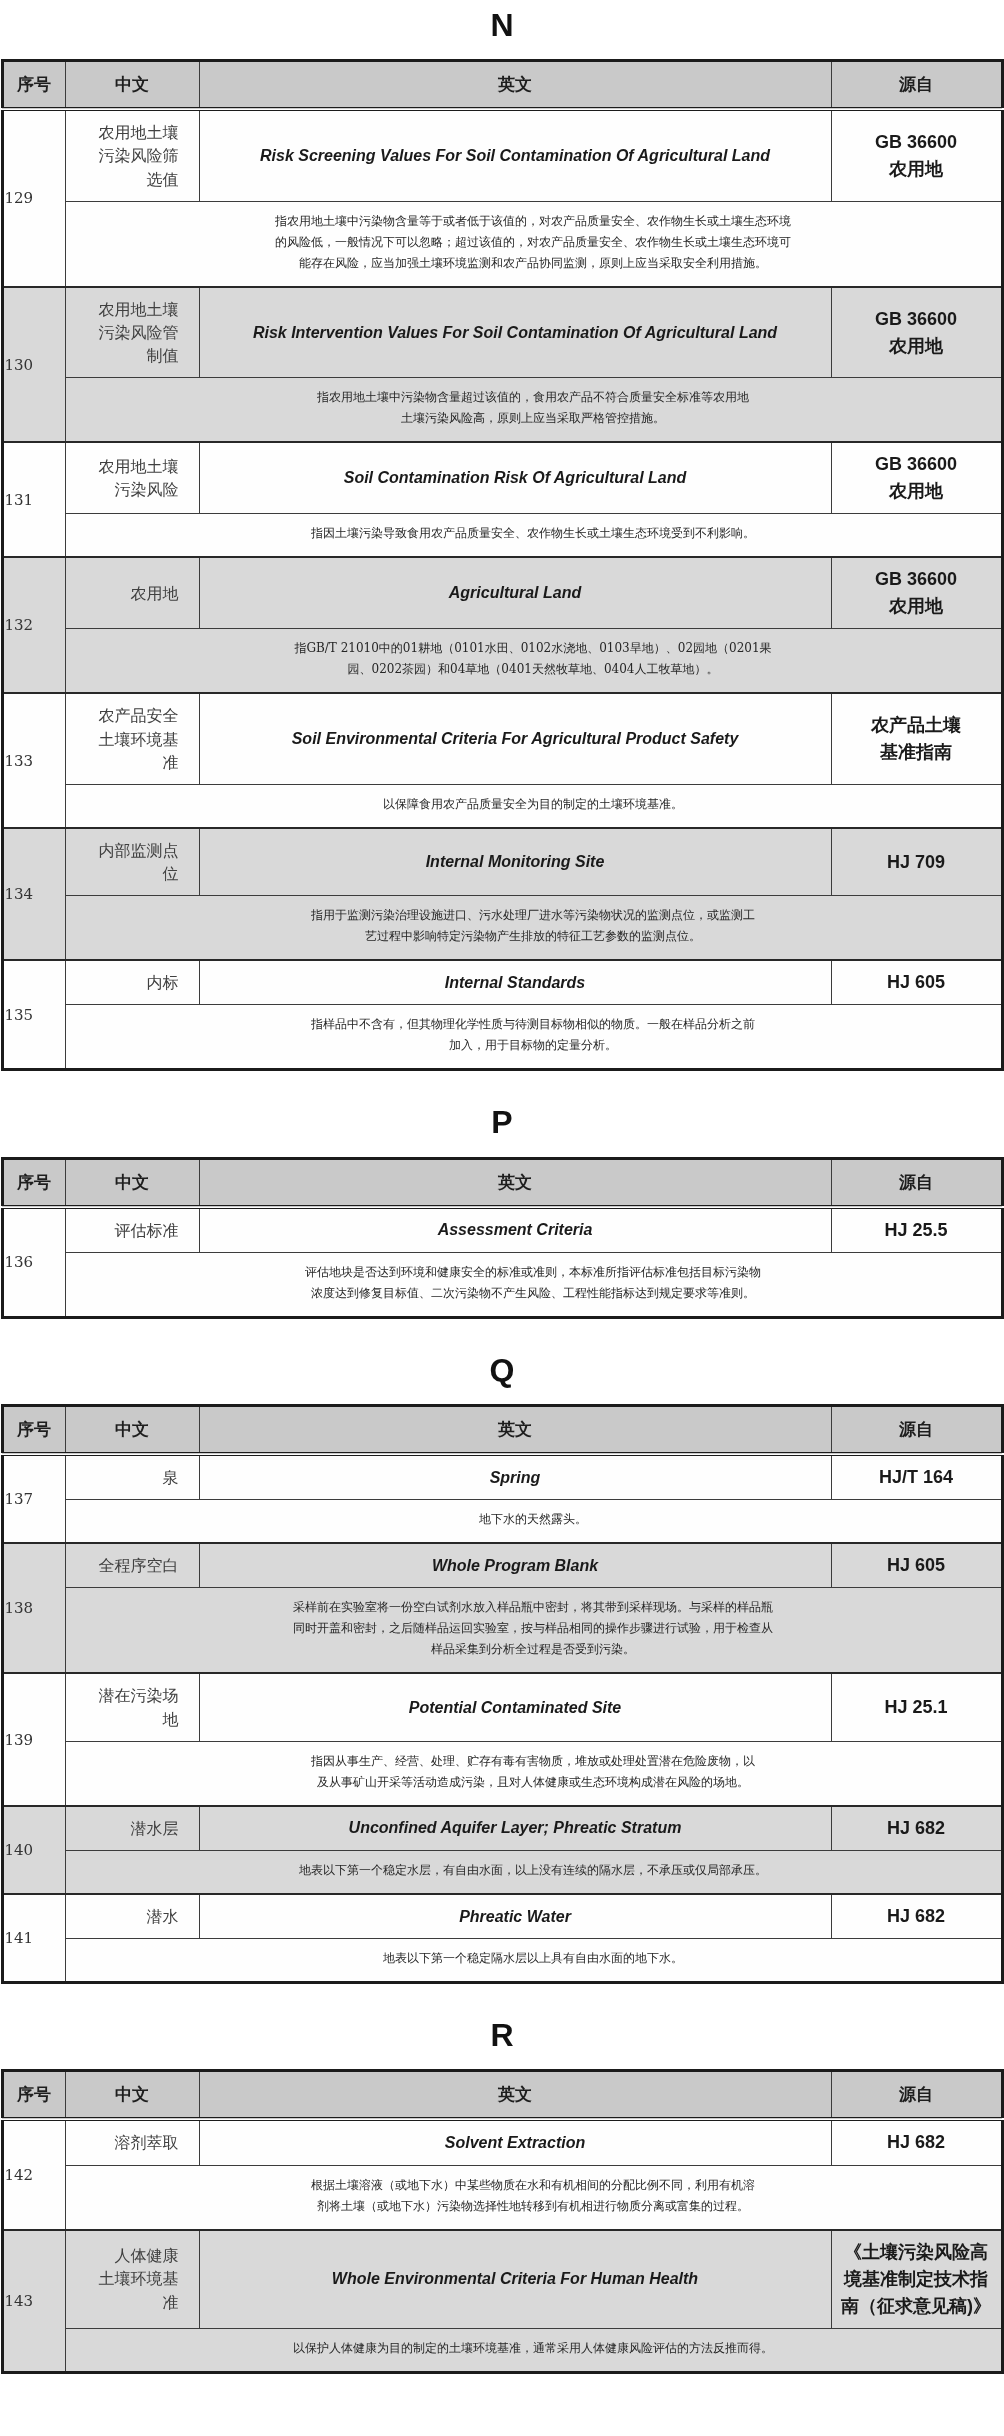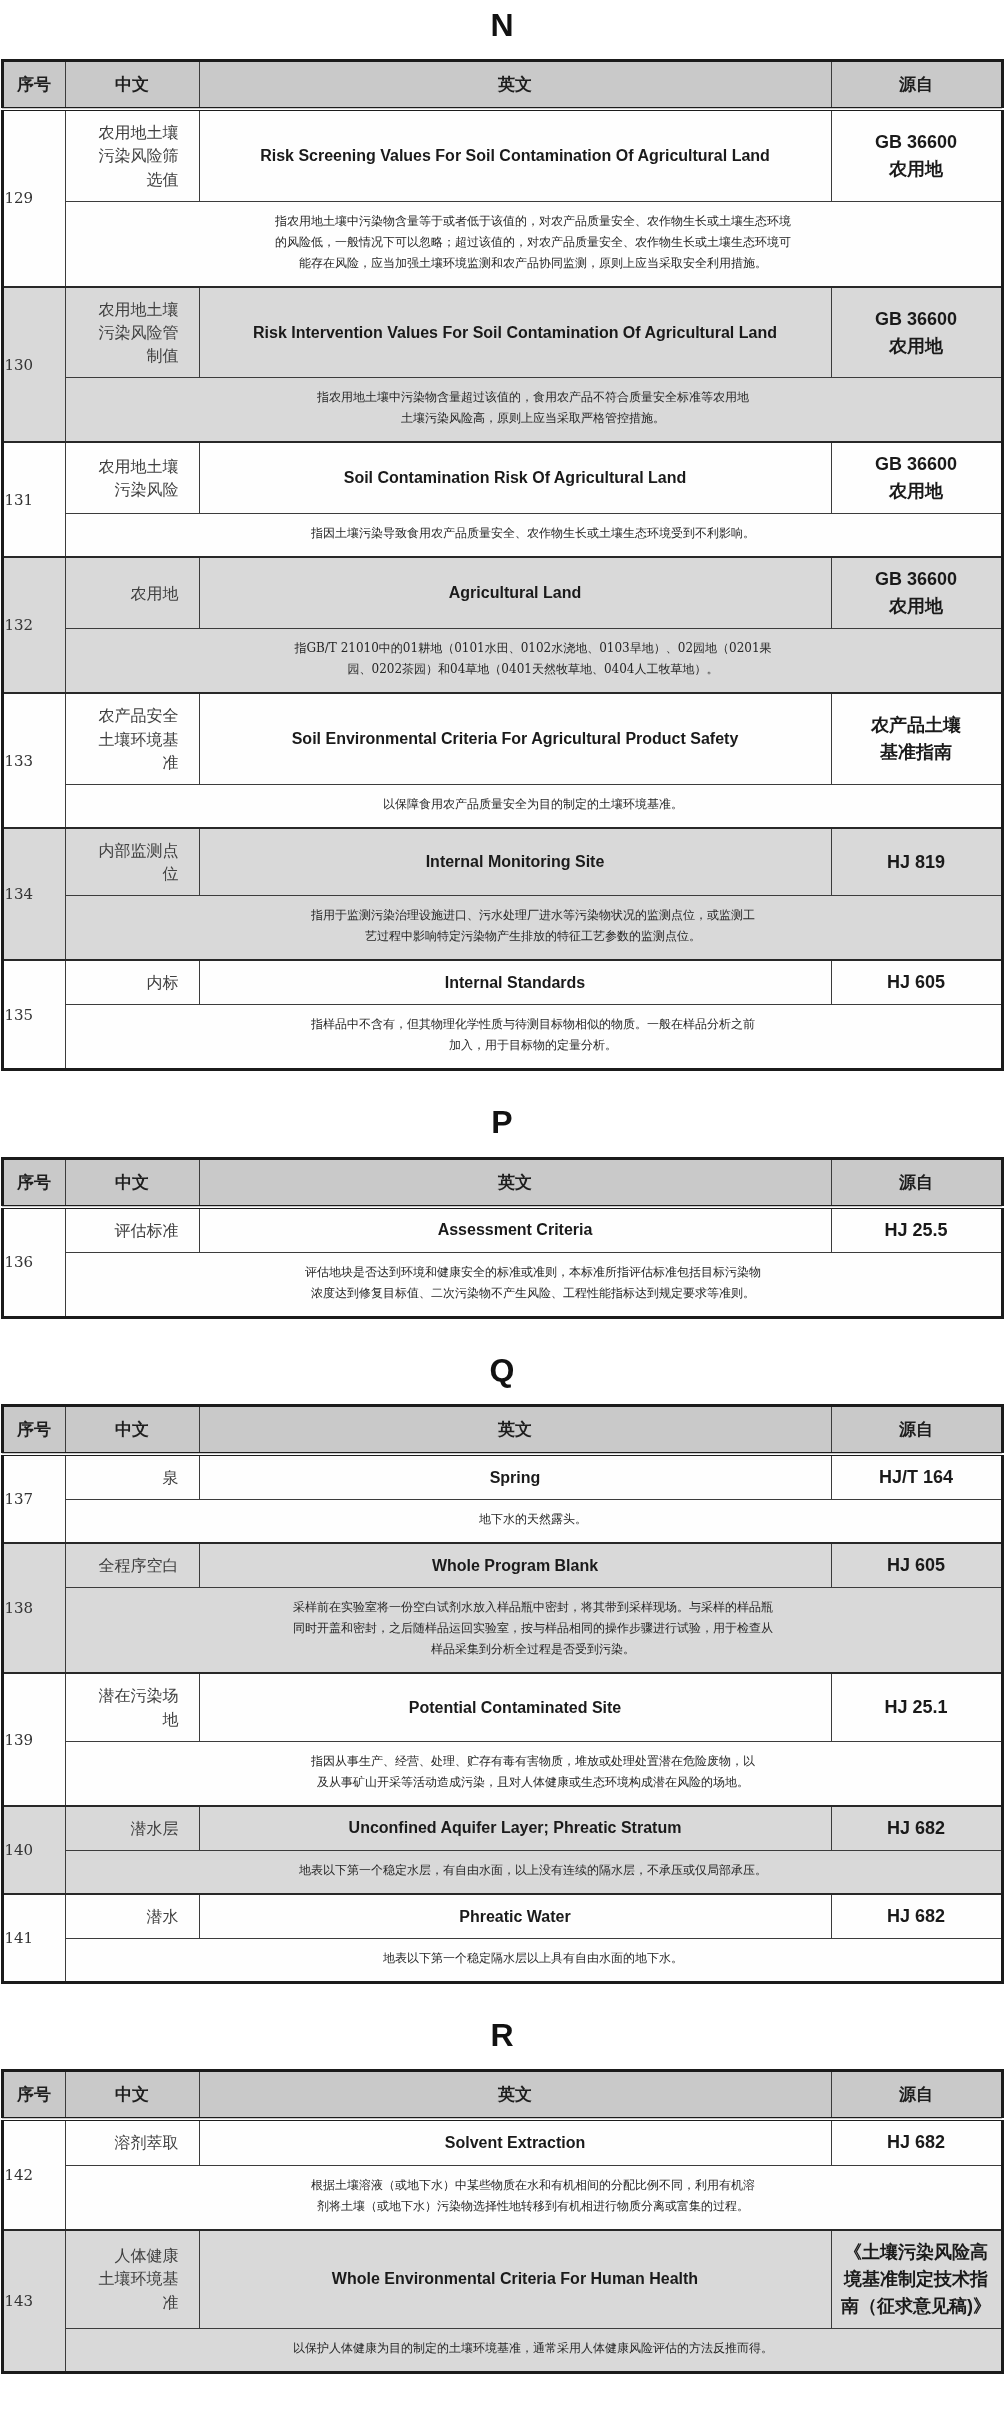--- a/index.html
+++ b/index.html
@@ -67,20 +67,21 @@
     padding: 10px 20px;
     color: #404040;
   }
   td.en {
     font-family: "Liberation Sans", sans-serif;
     font-weight: 700;
     font-size: 16px;
     text-align: center;
     padding: 10px 8px;
     color: #1a1a1a;
+    font-style: italic;
   }
   td.src {
     font-family: "Liberation Sans", sans-serif;
     font-weight: 700;
     font-size: 18px;
     text-align: center;
     white-space: pre-line;
     line-height: 1.5;
     padding: 8px 5px;
     color: #1a1a1a;
@@ -172,21 +173,21 @@
               <td class="src">农产品土壤
 基准指南</td>
             </tr>
             <tr class="def-row">
               <td class="def" colspan="3">以保障食用农产品质量安全为目的制定的土壤环境基准。</td>
             </tr>
             <tr class="term-row shaded">
               <td class="num" rowspan="2">134</td>
               <td class="zh">内部监测点位</td>
               <td class="en">Internal Monitoring Site</td>
-              <td class="src">HJ 819</td>
+              <td class="src">HJ 709</td>
             </tr>
             <tr class="def-row shaded">
               <td class="def" colspan="3">指用于监测污染治理设施进口、污水处理厂进水等污染物状况的监测点位，或监测工
 艺过程中影响特定污染物产生排放的特征工艺参数的监测点位。</td>
             </tr>
             <tr class="term-row">
               <td class="num" rowspan="2">135</td>
               <td class="zh">内标</td>
               <td class="en">Internal Standards</td>
               <td class="src">HJ 605</td>

